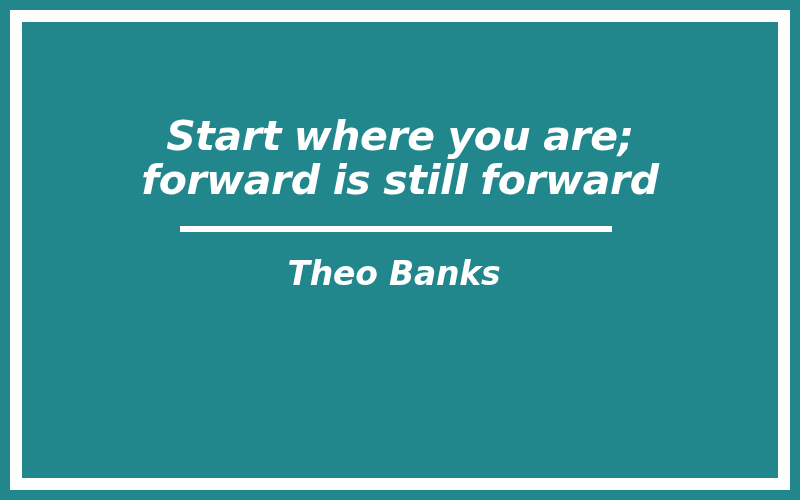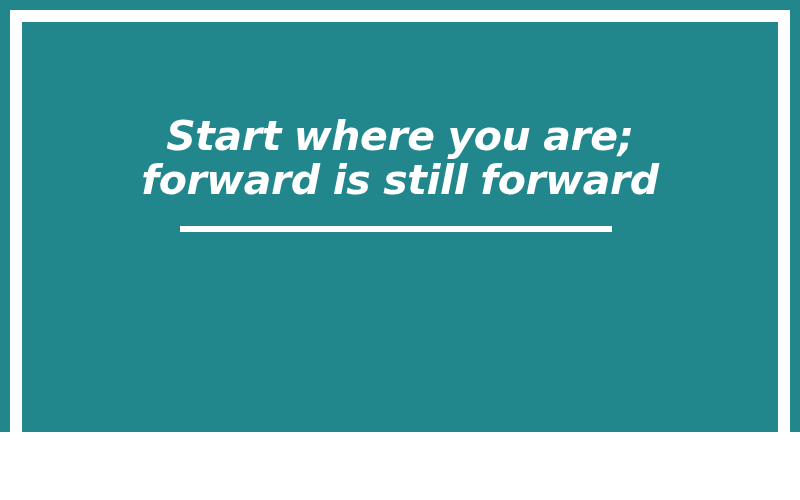--- a/index.html
+++ b/index.html
@@ -10,21 +10,21 @@
   body {
     width: 800px;
     height: 500px;
     overflow: hidden;
     font-family: "DejaVu Sans", "Liberation Sans", sans-serif;
   }
 
   .quote-card {
     position: relative;
     width: 800px;
-    height: 432px;
+    height: 500px;
     background: #22878c;
     box-sizing: border-box;
   }
 
   
   .card-frame {
     position: absolute;
     left: 10px;
     top: 10px;
     width: 780px;
@@ -100,16 +100,17 @@
   <div class="card-frame"></div>
 
   <div class="card-inner">
 
     <p class="quote-text">Start where you are; forward is still forward</p>
 
     <div class="divider-wrap">
       <div class="divider"></div>
     </div>
 
+    <p class="author-name">Theo Banks</p>
 
   </div>
 
 </div>
 
 </body></html>

